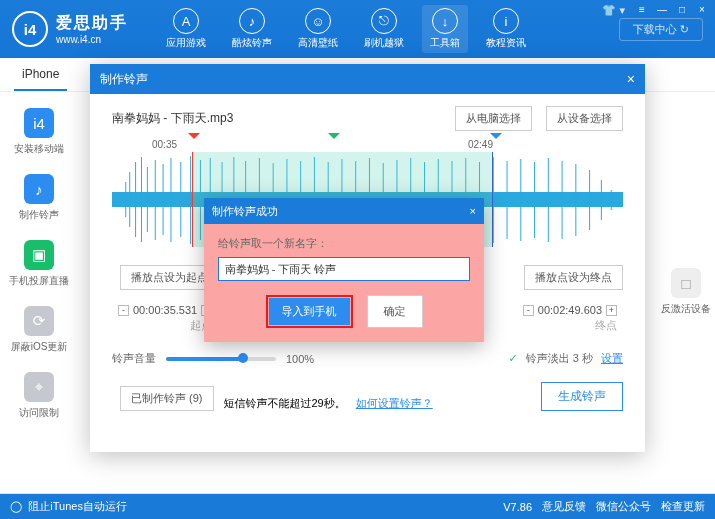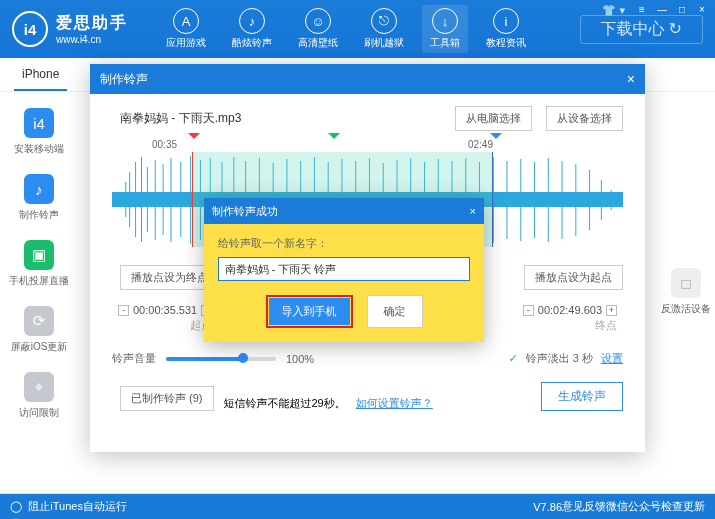--- a/index.html
+++ b/index.html
@@ -7,49 +7,49 @@
     
     .titlebar { height: 58px; background: linear-gradient(#1b7bd8, #1676d7); display: flex; align-items: center; padding: 0 12px; color: #fff; position: relative; }
     .logo-wrap { display: flex; align-items: center; gap: 8px; }
     .logo-badge { width: 36px; height: 36px; border-radius: 50%; border: 2px solid #fff; display: flex; align-items: center; justify-content: center; font-weight: bold; font-size: 15px; }
     .logo-text .name { font-size: 16px; font-weight: bold; letter-spacing: 2px; }
     .logo-text .url { font-size: 10px; opacity: .95; }
     .nav { display: flex; margin-left: 30px; gap: 10px; flex: 1; }
     .nav-item { display: flex; flex-direction: column; align-items: center; gap: 2px; padding: 3px 8px; font-size: 10px; cursor: pointer; }
     .nav-item .ico { width: 26px; height: 26px; border: 1.5px solid #fff; border-radius: 50%; display: flex; align-items: center; justify-content: center; font-size: 13px; }
     .nav-item.active { background: rgba(255,255,255,.12); border-radius: 3px; }
-    .download-btn { font-size: 16px; color: #cfe6fb; padding: 3px 20px; border: 1px solid rgba(255,255,255,.3); border-radius: 3px; cursor: pointer; font-family: Liberation Serif, serif; }
+    .download-btn { font-size: 11px; color: #cfe6fb; padding: 3px 13px; border: 1px solid rgba(255,255,255,.3); border-radius: 3px; cursor: pointer; }
     .win-ctrls { position: absolute; top: 4px; right: 6px; display: flex; gap: 6px; font-size: 10px; }
     .win-ctrls span { cursor: pointer; width: 14px; text-align: center; }
     .tshirt-row { position: absolute; top: 4px; right: 90px; font-size: 11px; opacity: .8; }
 
     .main-area { display: flex; height: 436px; background: #fff; border-bottom: 1px solid #e0e0e0; }
     .tab-strip { height: 34px; border-bottom: 1px solid #eee; display: flex; align-items: center; padding: 0 14px; background: #fff; }
     .tab { font-size: 12px; color: #333; padding: 8px 8px; border-bottom: 2px solid #1b7bd8; }
     .left-sidebar { width: 78px; display: flex; flex-direction: column; align-items: center; padding-top: 50px; gap: 18px; background: #fff; }
     .side-item { display: flex; flex-direction: column; align-items: center; gap: 4px; font-size: 10px; color: #666; cursor: pointer; }
     .side-icon { width: 30px; height: 30px; border-radius: 6px; display: flex; align-items: center; justify-content: center; color: #fff; font-size: 15px; }
     .side-icon.blue { background: #2d8cf0; }
     .side-icon.green { background: #19be6b; }
     .side-icon.gray { background: #c5c8ce; }
     .right-sidebar { width: 58px; display: flex; flex-direction: column; align-items: center; padding-top: 210px; gap: 30px; }
     .right-sidebar .side-item .side-icon { background: #eee; color: #999; }
 
     .statusbar { height: 25px; background: #1a7ad7; color: #fff; display: flex; align-items: center; padding: 0 10px; font-size: 11px; }
     .statusbar .sb-left { display: flex; align-items: center; gap: 6px; flex: 1; }
-    .statusbar .sb-right { display: flex; align-items: center; }
+    .statusbar .sb-right { display: flex; align-items: center; gap: 10px; }
     .sb-btn { cursor: pointer; }
 
     
     .ring-dialog { position: absolute; left: 90px; top: 64px; width: 555px; height: 388px; background: #fff; box-shadow: 0 4px 24px rgba(0,0,0,.25); }
     .ring-dialog .dheader { height: 30px; background: #1b7bd8; color: #fff; display: flex; align-items: center; justify-content: space-between; padding: 0 10px; font-size: 12px; }
     .ring-dialog .dheader .x { cursor: pointer; font-size: 14px; }
     .ring-body { padding: 12px 22px 10px; }
     .file-row { display: flex; align-items: center; justify-content: space-between; font-size: 12px; }
-    .file-name { color: #333; margin-left: 8px; }
+    .file-name { color: #333; }
     .btn-outline { border: 1px solid #ccc; background: #fff; color: #555; font-size: 11px; padding: 4px 10px; cursor: pointer; margin-left: 8px; }
     .sel-btns { display: flex; gap: 6px; }
     .wave-area { position: relative; height: 120px; margin-top: 8px; }
     .wave-times { display: flex; justify-content: space-between; font-size: 10px; color: #666; padding: 0 40px 2px; }
     .wave { height: 95px; background: linear-gradient(#fff,#fff); position: relative; overflow: hidden; }
     .wave .sel { position: absolute; top: 0; bottom: 0; left: 80px; right: 130px; background: rgba(94,215,186,.28); border-left: 1px solid #ff3b30; border-right: 1px solid #36c; }
     .wave svg { width: 100%; height: 95px; }
     .marker { position: absolute; top: -6px; width: 12px; height: 10px; }
     .marker.red { left: 76px; } .marker.red::before { content: ""; border: 6px solid transparent; border-top-color: #ff3b30; position: absolute; }
     .marker.blue { left: 378px; } .marker.blue::before { content: ""; border: 6px solid transparent; border-top-color: #2d8cf0; position: absolute; }
@@ -64,21 +64,21 @@
     .vol-slider { flex: 0 0 110px; height: 4px; background: #ddd; position: relative; border-radius: 2px; }
     .vol-slider .fill { position: absolute; left: 0; top: 0; bottom: 0; width: 70%; background: #2d8cf0; border-radius: 2px; }
     .vol-slider .thumb { position: absolute; top: -4px; left: 70%; width: 10px; height: 10px; border-radius: 50%; background: #2d8cf0; margin-left: -5px; }
     .vol-row .right { margin-left: auto; display: flex; align-items: center; gap: 8px; }
     .bottom-row { display: flex; align-items: flex-end; gap: 10px; margin-top: 16px; font-size: 11px; }
     .link { color: #2d8cf0; text-decoration: underline; cursor: pointer; }
     .gen-btn { margin-left: auto; border: 1px solid #2d8cf0; color: #2d8cf0; background: #fff; padding: 5px 16px; font-size: 12px; cursor: pointer; }
     .checkmark { color: #19be6b; }
 
     
-    .success-dialog { position: absolute; left: 204px; top: 198px; width: 280px; background: #fde047; box-shadow: 0 4px 20px rgba(0,0,0,.3); z-index: 20; }
+    .success-dialog { position: absolute; left: 204px; top: 198px; width: 280px; background: #fca5a5; box-shadow: 0 4px 20px rgba(0,0,0,.3); z-index: 20; }
     .success-dialog .sheader { height: 26px; background: #1b7bd8; color: #fff; display: flex; align-items: center; justify-content: space-between; padding: 0 8px; font-size: 11px; }
     .success-dialog .sheader .x { cursor: pointer; }
     .success-dialog .sbody { padding: 12px 14px 14px; }
     .success-dialog .lbl { font-size: 11px; color: #666; margin-bottom: 6px; }
     .success-dialog input { width: 100%; border: 1px solid #1b7bd8; padding: 5px 6px; font-size: 11px; color: #333; outline: none; font-family: Liberation Serif, serif; }
     .success-dialog .btn-row { display: flex; justify-content: center; gap: 14px; margin-top: 14px; }
     .btn-primary { background: #2d8cf0; color: #fff; border: 1px solid #2d8cf0; padding: 5px 12px; font-size: 11px; cursor: pointer; }
     .hl-box { border: 2px solid #e02020; padding: 1px; }
     .btn-default { background: #fff; color: #555; border: 1px solid #ccc; padding: 5px 16px; font-size: 11px; cursor: pointer; }
 
@@ -207,22 +207,22 @@
           <g fill="#2aa8df">
             <rect x="0" y="40" width="520" height="15"></rect>
           </g>
           <g stroke="#2aa8df" stroke-width="1">
             <path d="M0,47 L10,47 M10,40 L10,55 M14,30 L14,65 M18,20 L18,75 M24,10 L24,85 M30,5 L30,90 M36,15 L36,80 M44,8 L44,88 M52,12 L52,83 M60,6 L60,90 M70,10 L70,85 M80,4 L80,92 M90,8 L90,88 M100,6 L100,90 M112,10 L112,86 M124,5 L124,91 M136,9 L136,87 M150,6 L150,90 M164,11 L164,85 M178,7 L178,89 M192,9 L192,87 M206,5 L206,91 M220,10 L220,86 M234,7 L234,89 M248,9 L248,87 M262,6 L262,90 M276,11 L276,85 M290,8 L290,88 M304,6 L304,90 M318,10 L318,86 M332,7 L332,89 M346,9 L346,87 M360,6 L360,90 M374,10 L374,86 M388,5 L388,91 M402,9 L402,87 M416,7 L416,89 M430,10 L430,86 M444,6 L444,90 M458,9 L458,87 M472,12 L472,84 M486,18 L486,78 M498,28 L498,68 M508,38 L508,58 M516,45 L516,50"></path>
           </g>
         </svg>
       </div>
     </div>
     <div class="play-row">
+      <button class="btn-outline">播放点设为起点</button>
       <button class="btn-outline">播放点设为终点</button>
-      <button class="btn-outline">播放点设为起点</button>
     </div>
     <div class="times-row">
       <div class="time-box">
         <div class="tb-val">
             <span class="tb-sq">-</span>
             <span>00:00:35.531</span>
             <span class="tb-sq">+</span>
           </div>
         <div class="time-sub">起点</div>
       </div>

